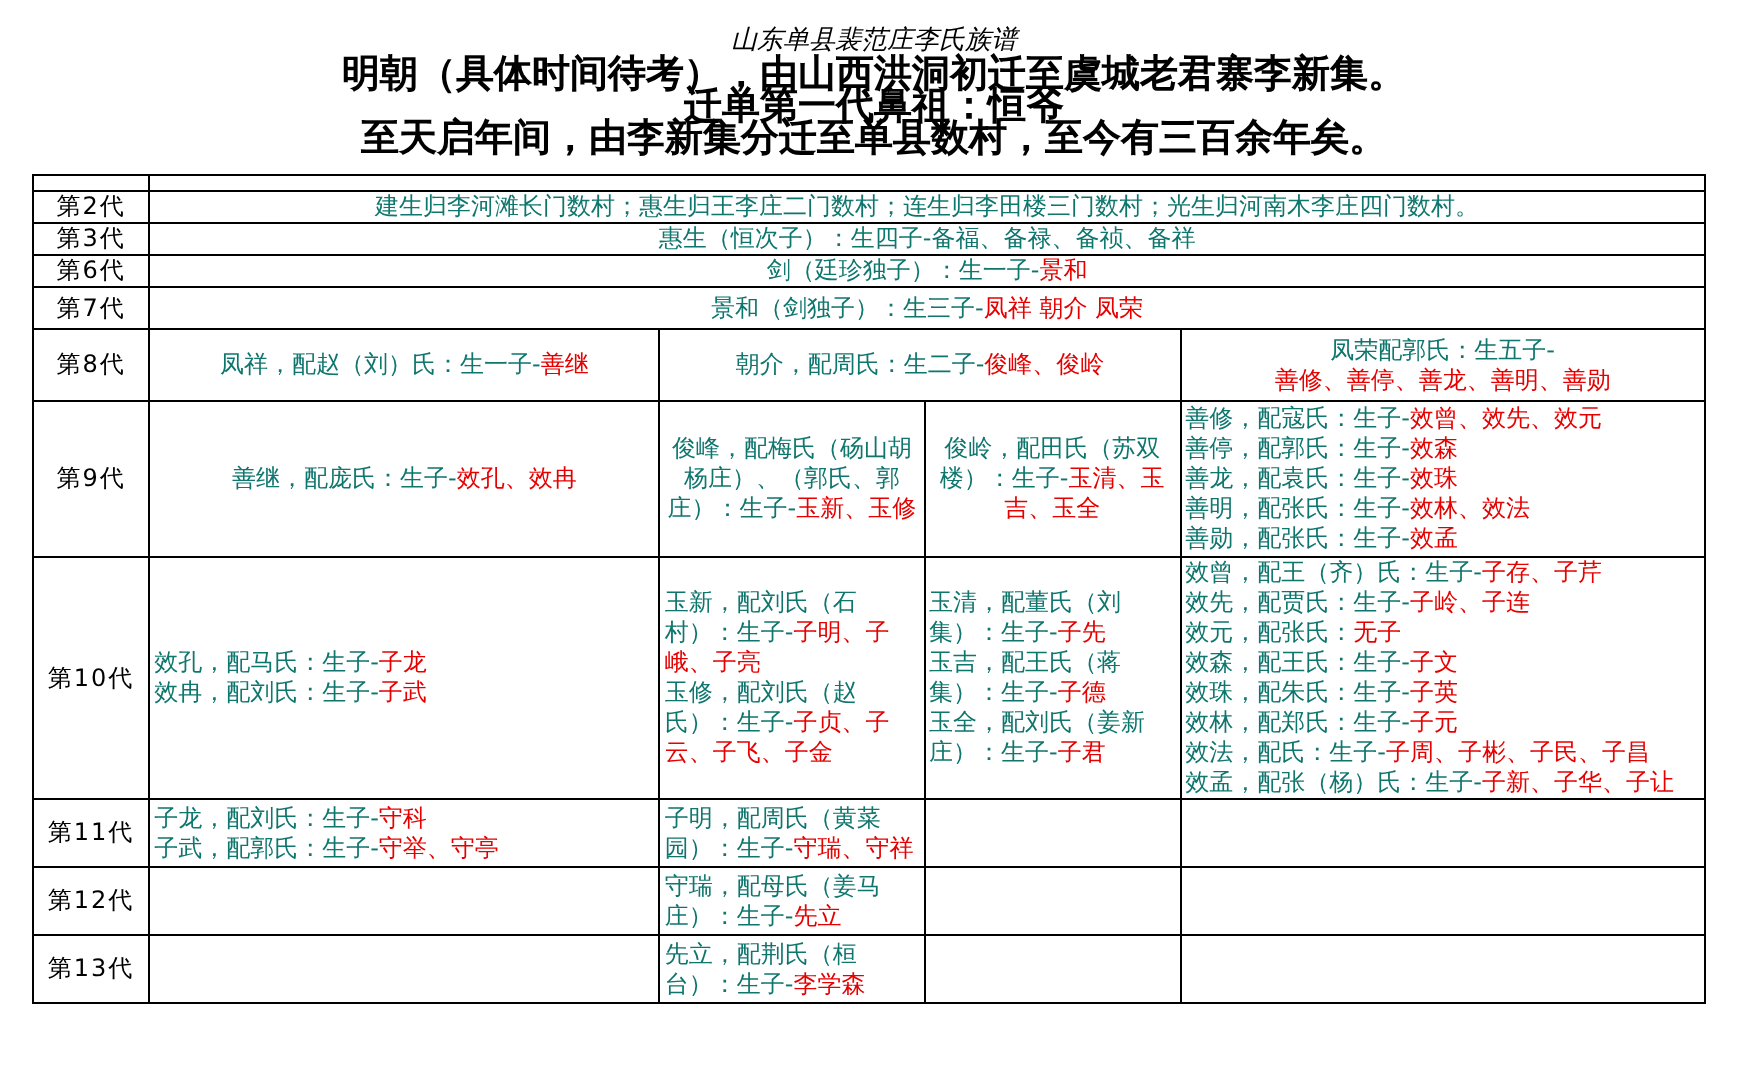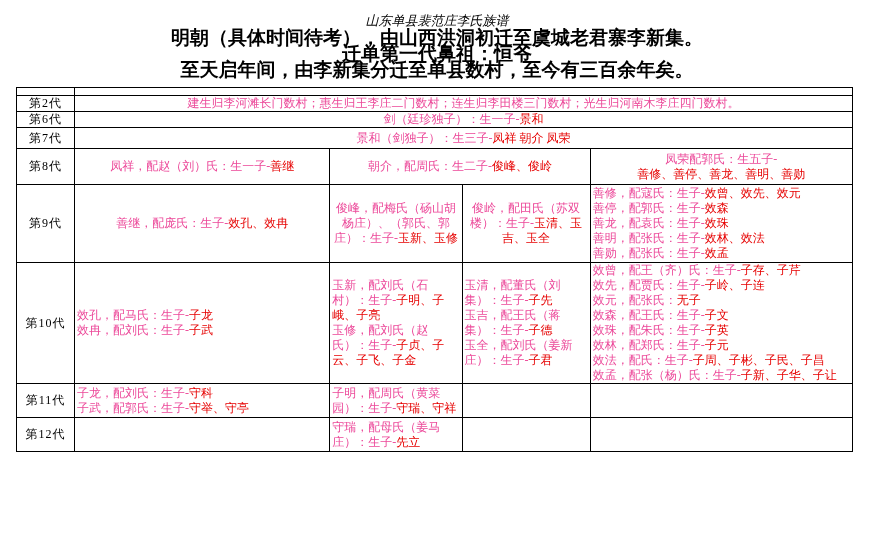--- a/index.html
+++ b/index.html
@@ -11,29 +11,29 @@
   .header .t1 { font-size:13px; line-height:17px; font-weight:normal;font-style:italic; }
   .header .t2 { font-size:19px; line-height:16px; font-weight:bold; }
 
   table.gen {
     position:absolute; left:16px; top:87px;
     border-collapse:collapse; table-layout:fixed; width:837px;
   }
   table.gen td {
     border:1px solid #000; padding:0 2px;
     font-size:12px; line-height:15px; vertical-align:middle;
-    overflow:hidden; word-break:break-all;font-family:Liberation Serif, serif;
+    overflow:hidden; word-break:break-all;
   }
   td.lbl { text-align:center; letter-spacing:1px; padding:0; font-size:12px; }
   td.ctr { text-align:center; }
   td.lft { text-align:left;margin-left:36px; }
   td.vtop { vertical-align:top; padding-top:1px; }
   tr.r0 td { height:7px; line-height:0; }
   .red { color:var(--red,#e60000); }
-  .blk { color:#ec4899; }
+  .blk { color:#0f766e; }
   .ln { white-space:normal; }
 </style>
 </head>
 <body>
 
 <div class="page">
 
   <div class="header">
     <div class="t1">山东单县裴范庄李氏族谱</div>
     <div class="t2">明朝（具体时间待考），由山西洪洞初迁至虞城老君寨李新集。</div>
@@ -56,20 +56,26 @@
       <td colspan="4"></td>
     </tr>
 
     <tr style="height:15px">
       <td class="lbl">第2代</td>
       <td colspan="4" class="ctr">
             <div class="ln"><span class="blk">建生归李河滩长门数村；惠生归王李庄二门数村；连生归李田楼三门数村；光生归河南木李庄四门数村。</span></div>
           </td>
     </tr>
 
+    <tr style="height:15px">
+      <td class="lbl">第3代</td>
+      <td colspan="4" class="ctr">
+            <div class="ln"><span class="blk">惠生（恒次子）：生四子-备福、备禄、备祯、备祥</span></div>
+          </td>
+    </tr>
 
 
 
     <tr style="height:16px">
       <td class="lbl">第6代</td>
       <td colspan="4" class="ctr">
             <div class="ln"><span class="blk">剑（廷珍独子）：生一子-</span><span class="red">景和</span></div>
           </td>
     </tr>
 
@@ -157,16 +163,25 @@
     <tr style="height:34px">
       <td class="lbl">第12代</td>
       <td></td>
       <td class="lft">
             <div class="ln"><span class="blk">守瑞，配母氏（姜马庄）：生子-</span><span class="red">先立</span></div>
           </td>
       <td></td>
       <td></td>
     </tr>
 
+    <tr style="height:34px">
+      <td class="lbl">第13代</td>
+      <td></td>
+      <td class="lft">
+            <div class="ln"><span class="blk">先立，配荆氏（桓台）：生子-</span><span class="red">李学森</span></div>
+          </td>
+      <td></td>
+      <td></td>
+    </tr>
   </tbody>
     </table>
 
 </div>
 
 </body></html>

